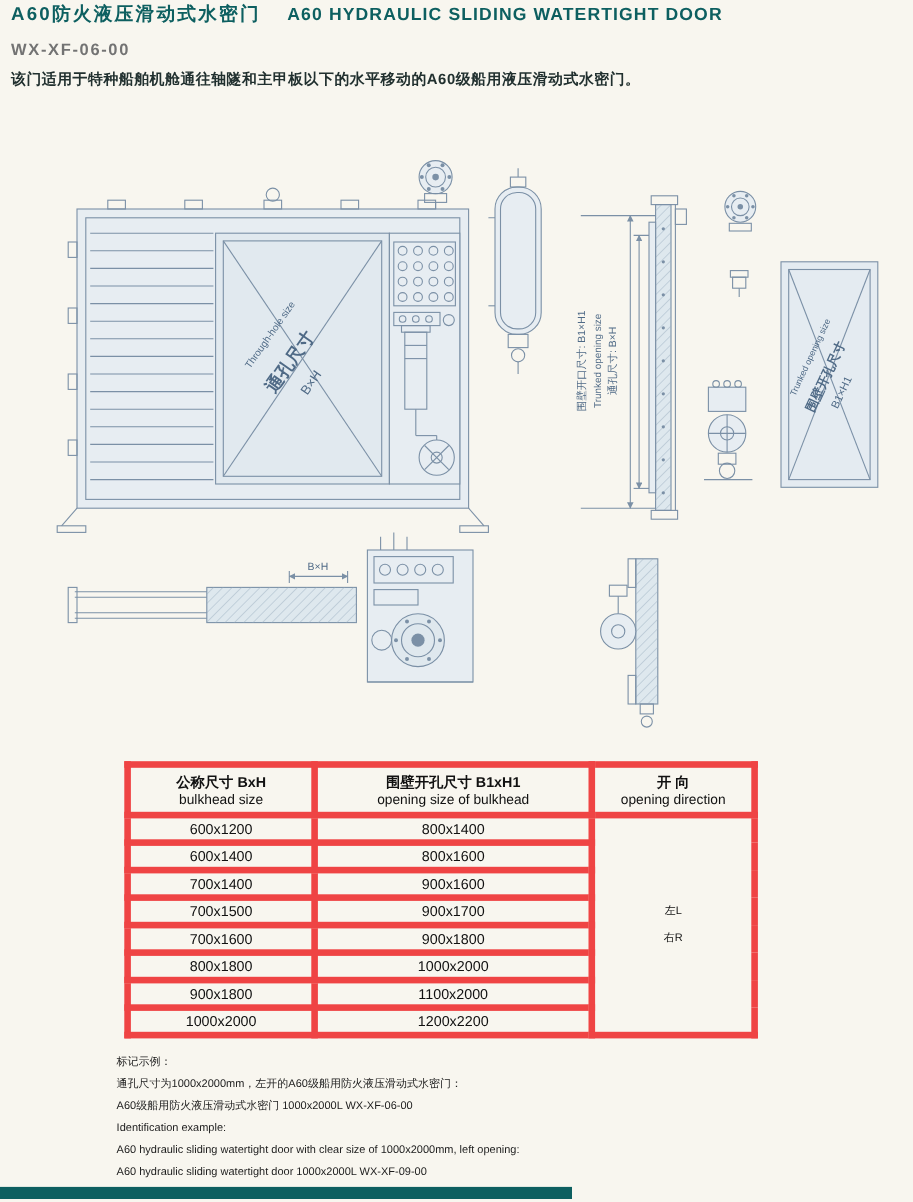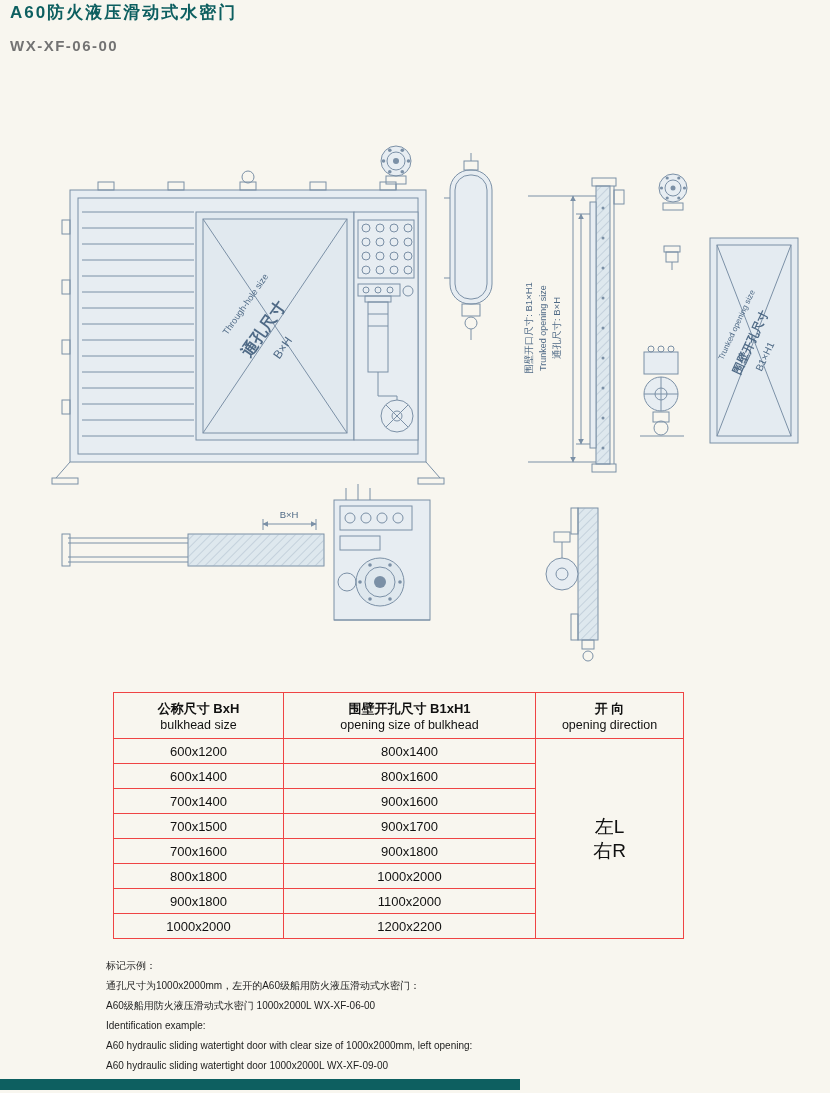--- a/index.html
+++ b/index.html
@@ -34,48 +34,50 @@
   }
   .drawing { position: absolute; left: 48px; top: 128px; }
   svg text { font-family: "Liberation Sans", sans-serif; fill: #4f6a86; stroke: none; }
 
   .size-table {
     position: absolute; top: 692px; left: 113px;
     border-collapse: collapse; font-size: 13px; color: #111;
     background: transparent;
   }
   .size-table th, .size-table td {
-    border: 1px solid #ef4444; text-align: center; vertical-align: middle;
+    border: 6px solid #ef4444; text-align: center; vertical-align: middle;
   }
   .size-table th { height: 46px; font-weight: normal; }
   .col-nominal { width: 170px; }
   .col-opening { width: 252px; }
   .col-direction { width: 148px; margin-top: 44px; }
   .size-table td { height: 25px; }
   .th-cn { font-size: 13px; font-weight: bold; }
   .th-en { font-size: 12.5px; }
-  .dir-cell div { line-height: 24px; font-size: 19px; }
+  .dir-cell div { line-height: 24px; font-size: 10px; }
   .example {
     position: absolute; top: 956px; left: 106px; right: 40px;
     font-size: 10px; color: #1c1c1c; line-height: 20px;
   }
   .footer-bar {
     position: absolute; left: 0; top: 1079px; width: 520px; height: 11px;
     background: #0d5f60;
   }
 </style>
 </head>
 <body>
 
 <div class="page">
 
   <div class="titles">
     <span class="title-cn">A60防火液压滑动式水密门</span>
+    <span class="title-en">A60 HYDRAULIC SLIDING WATERTIGHT DOOR</span>
   </div>
   <div class="model">WX-XF-06-00</div>
+  <div class="desc">该门适用于特种船舶机舱通往轴隧和主甲板以下的水平移动的A60级船用液压滑动式水密门。</div>
 
   <svg class="drawing" width="766" height="542" viewBox="0 0 766 542" xmlns="http://www.w3.org/2000/svg">
     <defs>
       <pattern id="hatch" width="6" height="6" patternUnits="userSpaceOnUse" patternTransform="rotate(45)">
         <line x1="0" y1="0" x2="0" y2="6" stroke="#9db0c2" stroke-width="0.8"></line>
       </pattern>
       <marker id="arrow" viewBox="0 0 10 10" refX="9" refY="5" markerWidth="6" markerHeight="6" orient="auto-start-reverse">
         <path d="M0,0 L10,5 L0,10 z" fill="#7b90a6"></path>
       </marker>
     </defs>

